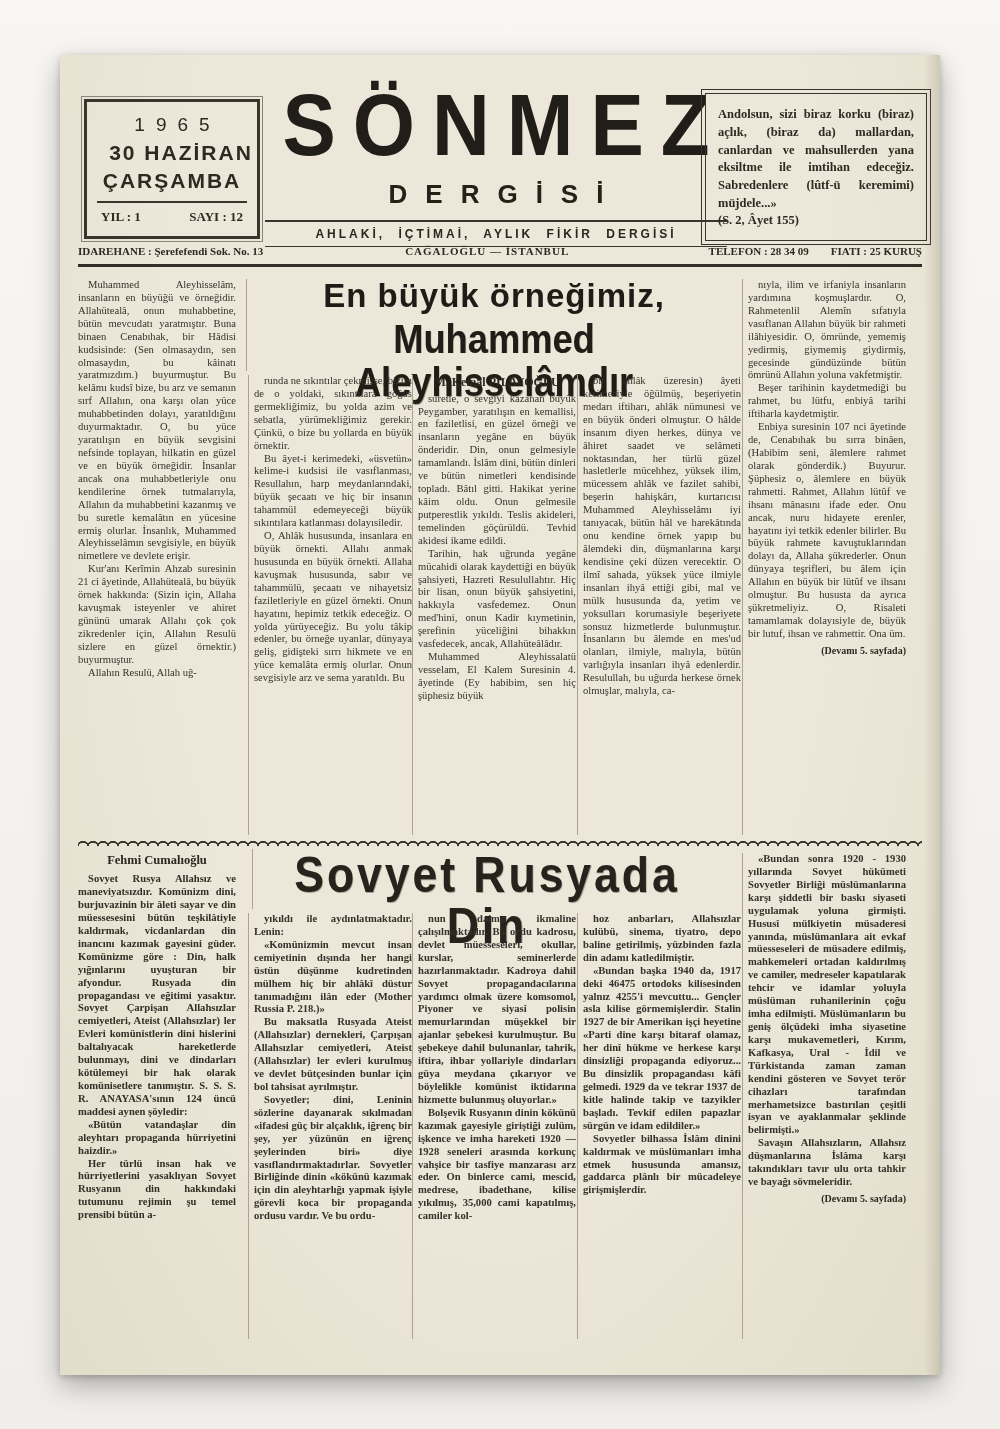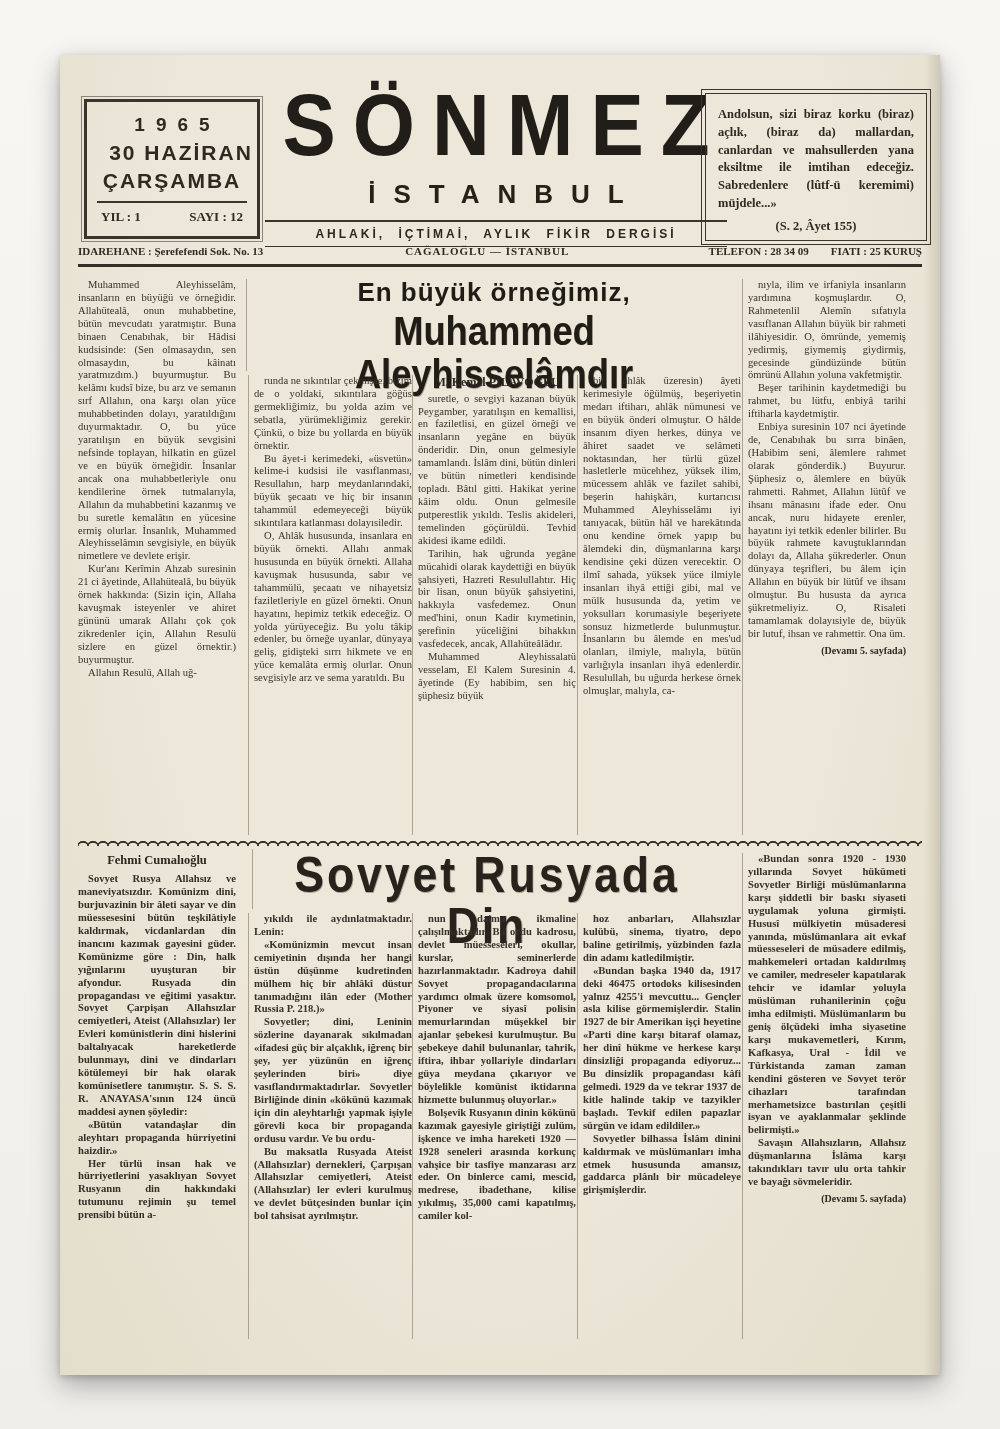--- a/index.html
+++ b/index.html
@@ -8,57 +8,57 @@
         background:radial-gradient(ellipse at 50% 28%, #ece7d9 55%, #e3ddcb 100%);
         box-shadow:0 10px 26px rgba(0,0,0,.30), 0 2px 6px rgba(0,0,0,.18);
         color:#35302a;}
   .page::after{content:"";position:absolute;right:0;top:0;bottom:0;width:16px;
         background:linear-gradient(to right,rgba(120,108,86,0) 0%,rgba(120,108,86,.22) 100%);pointer-events:none;}
 
   
   .datebox{position:absolute;left:24px;top:44px;width:176px;height:140px;
         border:3px solid #3a352c;outline:1px solid rgba(58,53,44,.55);outline-offset:2px;
         text-align:center;box-sizing:border-box;padding-top:12px;}
-  .datebox .year{font-family:"Liberation Sans",sans-serif;font-weight:bold;font-size:19px;letter-spacing:11px;padding-left:11px;color:#2e2a22;}
+  .datebox .year{font-family:"Liberation Sans",sans-serif;font-weight:normal;font-size:19px;letter-spacing:11px;padding-left:11px;color:#2e2a22;}
   .datebox .date{font-family:"Liberation Sans",sans-serif;font-weight:bold;font-size:21px;letter-spacing:2px;margin-top:5px;color:#2e2a22;padding-left:18px;}
   .datebox .day{font-family:"Liberation Sans",sans-serif;font-weight:bold;font-size:21px;letter-spacing:2px;margin-top:4px;color:#2e2a22;}
   .datebox .dbrule{height:2px;background:#3a352c;margin:8px 10px 6px 10px;}
   .datebox .issue{display:flex;justify-content:space-between;padding:0 14px;font-weight:bold;font-size:13px;color:#2e2a22;gap:24px;}
 
   .masthead{position:absolute;left:205px;top:28px;width:462px;text-align:center;}
   .masthead .title{font-family:"Liberation Sans",sans-serif;font-weight:bold;font-size:80px;line-height:1;
         letter-spacing:17px;padding-left:17px;color:#211d18;transform:scaleY(1.08);transform-origin:top center;}
   .masthead .subtitle{font-family:"Liberation Sans",sans-serif;font-weight:bold;font-size:26px;letter-spacing:18px;padding-left:18px;margin-top:16px;color:#262118;}
   .masthead .mrule{height:2px;background:#3a352c;margin-top:10px;}
   .masthead .tagline{font-family:"Liberation Sans",sans-serif;font-weight:bold;font-size:12px;letter-spacing:3px;word-spacing:7px;margin-top:5px;color:#2b2720;}
   .masthead .mrule2{height:1px;background:#3a352c;margin-top:5px;}
 
   .quotebox{position:absolute;left:645px;top:38px;width:222px;height:148px;box-sizing:border-box;
         border:1.5px solid #3a352c;outline:1.5px solid #3a352c;outline-offset:3px;
         padding:12px 12px 8px 12px;}
   .quotebox p{margin:0;font-weight:bold;font-size:12.5px;line-height:1.42;text-align:justify;color:#2e2a22;}
-  .quotebox .source{text-align:center;font-weight:bold;font-size:12.5px;margin-top:6px;color:#2e2a22;}
+  .quotebox .source{text-align:left;font-weight:bold;font-size:12.5px;color:#2e2a22;}
 
   .info-row{position:absolute;left:18px;right:18px;top:190px;display:flex;align-items:baseline;
         font-family:"Liberation Serif",serif;font-weight:bold;font-size:11px;color:#2e2a22;}
   .info-row .l{flex:1.1;text-align:left;}
   .info-row .c{flex:1;text-align:center;letter-spacing:1px;}
   .info-row .r{flex:1.2;text-align:right;display:flex;justify-content:flex-end;gap:22px;}
   .header-rule{position:absolute;left:18px;right:18px;top:209px;height:3px;background:#332e26;}
 
   
   .col{position:absolute;width:158px;font-size:10.6px;line-height:1.22;text-align:justify;
        overflow:hidden;color:#36312a;overflow-wrap:break-word;}
   .col p{margin:0;text-indent:10px;}
   .vsep{border-left:1px solid #aba390;padding-left:5px;}
 
   
   .a1-head{position:absolute;left:186px;top:224px;width:494px;height:92px;text-align:center;
        border-left:1px solid #aba390;}
-  .a1-head .h1a{font-family:"Liberation Sans",sans-serif;font-weight:bold;font-size:26px;letter-spacing:1px;color:#1f1c17;line-height:1.05;}
+  .a1-head .h1a{font-family:"Liberation Sans",sans-serif;font-weight:bold;font-size:33px;letter-spacing:1px;color:#1f1c17;line-height:1.05;}
   .a1-head .h1b{font-family:"Liberation Sans",sans-serif;font-weight:bold;font-size:37px;letter-spacing:0px;color:#201c16;line-height:1.05;margin-top:4px;transform:scale(.98,1.12);transform-origin:top center;text-shadow:.6px .6px 0 rgba(32,28,22,.35);}
   .a1-c1{left:18px;top:224px;height:556px;}
   .a1-c2{left:188px;top:320px;height:460px;}
   .a1-c3{left:352px;top:320px;height:460px;}
   .a1-c4{left:517px;top:320px;height:460px;}
   .a1-c5{left:682px;top:224px;height:556px;}
   .byline1{font-weight:bold;font-size:12px;text-align:center;text-indent:0;margin-bottom:3px;color:#2b2720;}
 
   .continuation{text-align:right;font-weight:bold;font-size:10px;margin-top:4px;color:#2e2a22;}
 
@@ -89,21 +89,21 @@
       <div class="day">ÇARŞAMBA</div>
       <div class="dbrule"></div>
       <div class="issue">
         <span>YIL : 1</span>
         <span>SAYI : 12</span>
       </div>
     </div>
 
     <div class="masthead">
       <div class="title">SÖNMEZ</div>
-      <div class="subtitle">İSTANBUL</div>
+      <div class="subtitle">DERGİSİ</div>
       <div class="mrule"></div>
       <div class="tagline">AHLAKİ, İÇTİMAİ, AYLIK FİKİR DERGİSİ</div>
       <div class="mrule2"></div>
     </div>
 
     <div class="quotebox">
       <p>Andolsun, sizi biraz korku (biraz) açlık, (biraz da) mallardan, canlardan ve mahsullerden yana eksiltme ile imtihan edeceğiz. Sabredenlere (lûtf-ü keremimi) müjdele...»</p>
       <div class="source">(S. 2, Âyet 155)</div>
     </div>
 
@@ -167,22 +167,22 @@
       <div>
           <p>Sovyet Rusya Allahsız ve maneviyatsızdır. Komünizm dini, burjuvazinin bir âleti sayar ve din müessesesini bütün teşkilâtiyle kaldırmak, vicdanlardan din inancını kazımak gayesini güder. Komünizme göre : Din, halk yığınlarını uyuşturan bir afyondur. Rusyada din propagandası ve eğitimi yasaktır. Sovyet Çarpişan Allahsızlar cemiyetleri, Ateist (Allahsızlar) ler Evleri komünistlerin dini hislerini baltalıyacak hareketlerde bulunmayı, dini ve dindarları kötülemeyi bir hak olarak komünisetlere tanımıştır. S. S. S. R. ANAYASA'sının 124 üncü maddesi aynen şöyledir:</p>
           <p>«Bütün vatandaşlar din aleyhtarı propaganda hürriyetini haizdir.»</p>
           <p>Her türlü insan hak ve hürriyetlerini yasaklıyan Sovyet Rusyanın din hakkındaki tutumunu rejimin şu temel prensibi bütün a-</p>
         </div>
     </div>
 
     <div class="col vsep a2-c2">
         <p>yıkıldı ile aydınlatmaktadır. Lenin:</p>
         <p>«Komünizmin mevcut insan cemiyetinin dışında her hangi üstün düşünme kudretinden mülhem hiç bir ahlâkî düstur tanımadığını ilân eder (Mother Russia P. 218.)»</p>
+        <p>Bu maksatla Rusyada Ateist (Allahsızlar) dernekleri, Çarpışan Allahsızlar cemiyetleri, Ateist (Allahsızlar) ler evleri kurulmuş ve devlet bütçesinden bunlar için bol tahsisat ayrılmıştır.</p>
         <p>Sovyetler; dini, Leninin sözlerine dayanarak sıkılmadan «ifadesi güç bir alçaklık, iğrenç bir şey, yer yüzünün en iğrenç şeylerinden biri» diye vasıflandırmaktadırlar. Sovyetler Birliğinde dinin «kökünü kazımak için din aleyhtarlığı yapmak işiyle görevli koca bir propaganda ordusu vardır. Ve bu ordu-</p>
-        <p>Bu maksatla Rusyada Ateist (Allahsızlar) dernekleri, Çarpışan Allahsızlar cemiyetleri, Ateist (Allahsızlar) ler evleri kurulmuş ve devlet bütçesinden bunlar için bol tahsisat ayrılmıştır.</p>
       </div>
     <div class="col vsep a2-c3">
         <p>nun daima ikmaline çalışılmaktadır. Bu ordu kadrosu, devlet müesseseleri, okullar, kurslar, seminerlerde hazırlanmaktadır. Kadroya dahil Sovyet propagandacılarına yardımcı olmak üzere komsomol, Piyoner ve siyasî polisin memurlarından müşekkel bir ajanlar şebekesi kurulmuştur. Bu şebekeye dahil bulunanlar, tahrik, iftira, ihbar yollariyle dindarları güya meydana çıkarıyor ve böylelikle komünist iktidarına hizmette bulunmuş oluyorlar.»</p>
         <p>Bolşevik Rusyanın dinin kökünü kazımak gayesiyle giriştiği zulüm, işkence ve imha hareketi 1920 — 1928 seneleri arasında korkunç vahşice bir tasfiye manzarası arz eder. On binlerce cami, mescid, medrese, ibadethane, kilise yıkılmış, 35,000 cami kapatılmış, camiler kol-</p>
       </div>
     <div class="col vsep a2-c4">
         <p>hoz anbarları, Allahsızlar kulübü, sinema, tiyatro, depo baline getirilmiş, yüzbinden fazla din adamı katledilmiştir.</p>
         <p>«Bundan başka 1940 da, 1917 deki 46475 ortodoks kilisesinden yalnız 4255'i mevcuttu... Gençler asla kilise görmemişlerdir. Stalin 1927 de bir Amerikan işçi heyetine «Parti dine karşı bitaraf olamaz, her dinî hükme ve herkese karşı dinsizliği propaganda ediyoruz... Bu dinsizlik propagandası kâfi gelmedi. 1929 da ve tekrar 1937 de kitle halinde takip ve tazyikler başladı. Tevkif edilen papazlar sürgün ve idam edildiler.»</p>
         <p>Sovyetler bilhassa İslâm dinini kaldırmak ve müslümanları imha etmek hususunda amansız, gaddarca plânlı bir mücadeleye girişmişlerdir.</p>
       </div>

